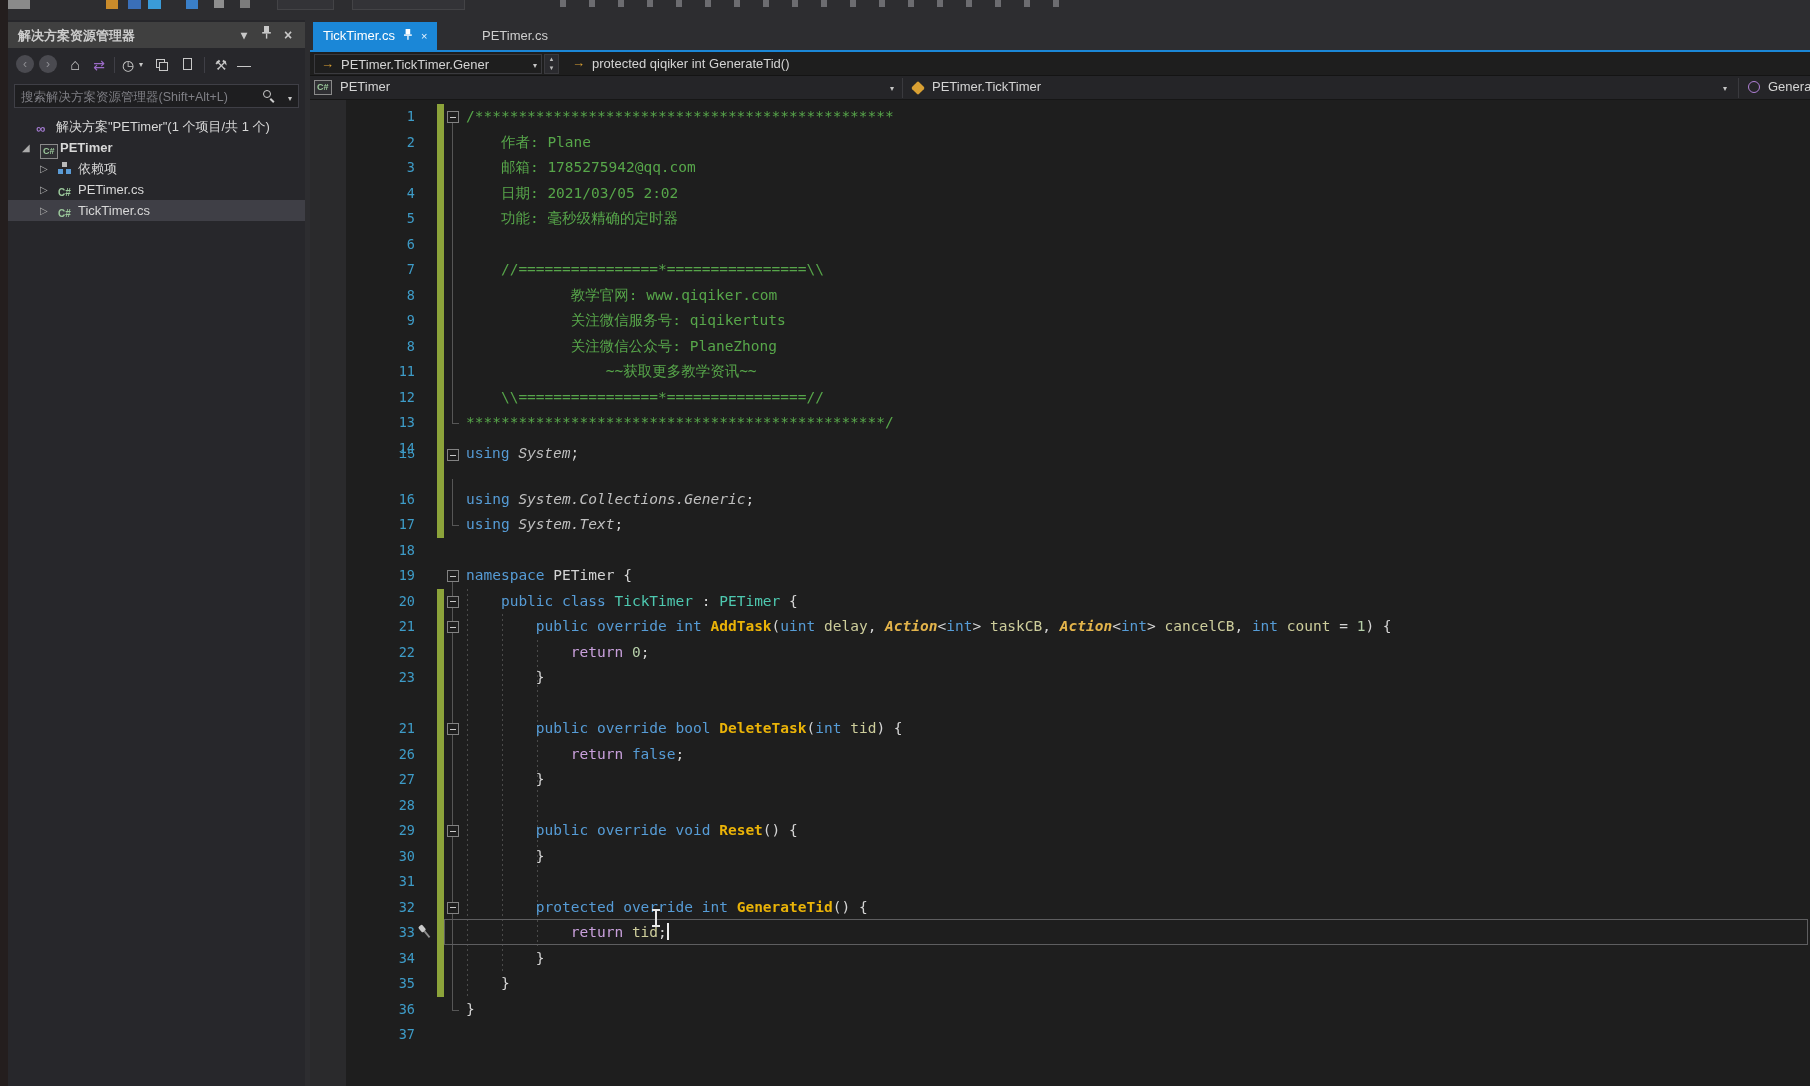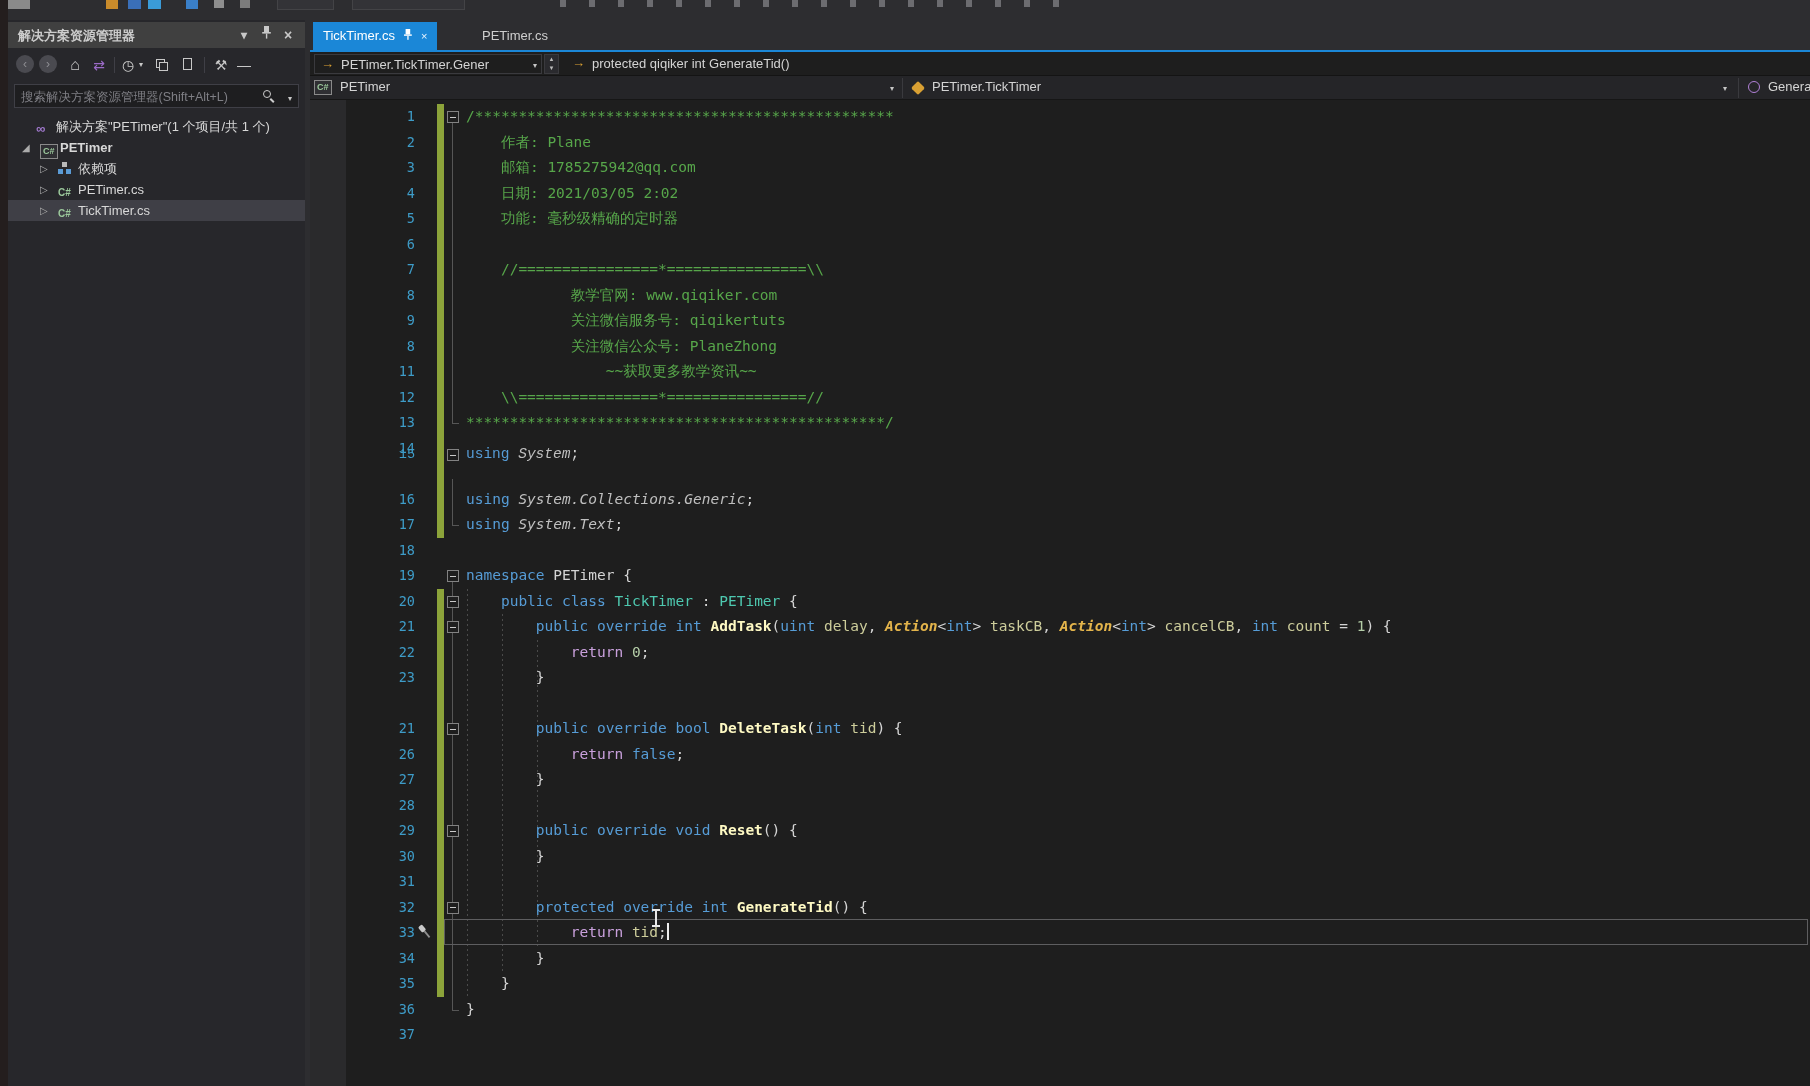--- a/index.html
+++ b/index.html
@@ -62,21 +62,21 @@
   .nav-text { position:absolute; top:3px; font-size:13px; color:#D4D4D4; white-space:nowrap; }
   .cls-ico { display:inline-block; width:12px; height:12px; background:#D9A033; transform:rotate(45deg) scale(.82); border-radius:2px; }
   .mem-ico { display:inline-block; width:12px; height:12px; border:1.6px solid #B180D7; border-radius:50%; position:relative; }
   
   .code-area { position:absolute; left:0; top:80px; width:100%; height:986px; background:#1E1E1E; font-family:"DejaVu Sans Mono", monospace; font-size:14.5px; }
   .code-area .glyphmargin { position:absolute; left:0; top:0; width:36px; height:100%; background:#2A2A2C; }
   .crow { position:absolute; left:0; right:0; height:25.5px; line-height:25.5px; white-space:nowrap; }
   .ln { display:inline-block; width:105px; text-align:right; color:#3E9CC8; font-size:13.5px; }
   .lc { position:absolute; left:156px; top:0; white-space:pre; }
   .tok-cm{color:#57A64A} .tok-kw{color:#569CD6} .tok-ctl{color:#C9A0DC}
-  .tok-cls{color:#4EC9B0} .tok-m{color:#fef9c3;font-weight:bold}
+  .tok-cls{color:#4EC9B0} .tok-m{color:#eab308;font-weight:bold}
   .tok-dg{color:#E3B44B;font-style:italic;font-weight:bold}
   .tok-pr{color:#CDCD9B} .tok-num{color:#B5CEA8} .tok-pl{color:#D4D4D4}
   .tok-ns{color:#BFBFBF;font-style:italic}
   .fold { position:absolute; left:137px; top:7px; width:12px; height:12px; border:1px solid #828282; background:#1E1E1E; }
   .fold i { position:absolute; left:2px; top:4.5px; width:6px; height:1px; background:#C8C8C8; }
   .changebar { position:absolute; left:127px; width:7px; background:#8CA33A; }
   .rail { position:absolute; left:142px; width:1px; background:#565656; }
   .elbow { position:absolute; left:142px; width:7px; height:1px; background:#565656; }
   .iguide { position:absolute; width:1px; background:repeating-linear-gradient(to bottom,#4A4A4A 0 2px,transparent 2px 5px); }
   .curline { position:absolute; left:134px; right:2px; height:26px; border:1px solid #5E5E60; }

